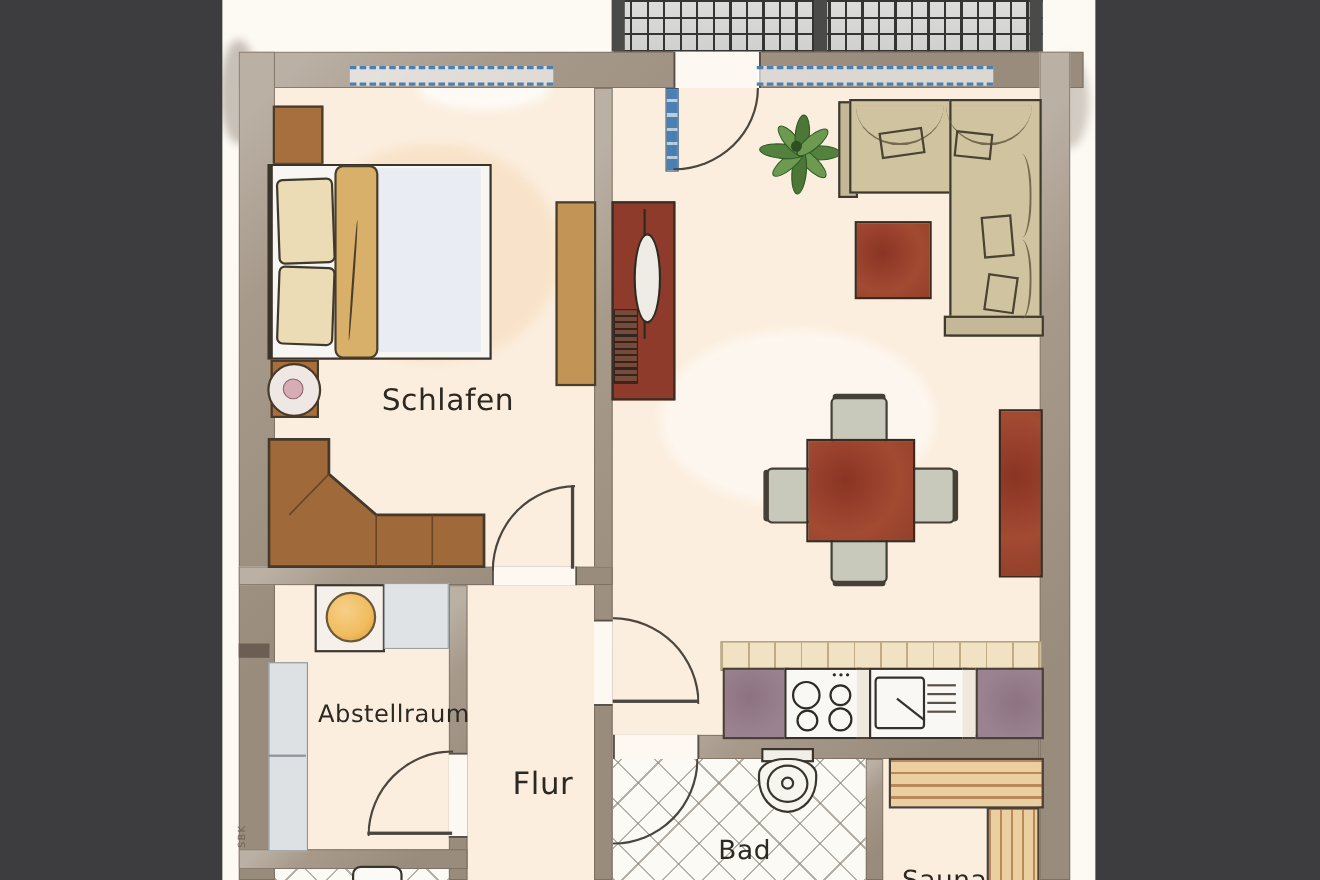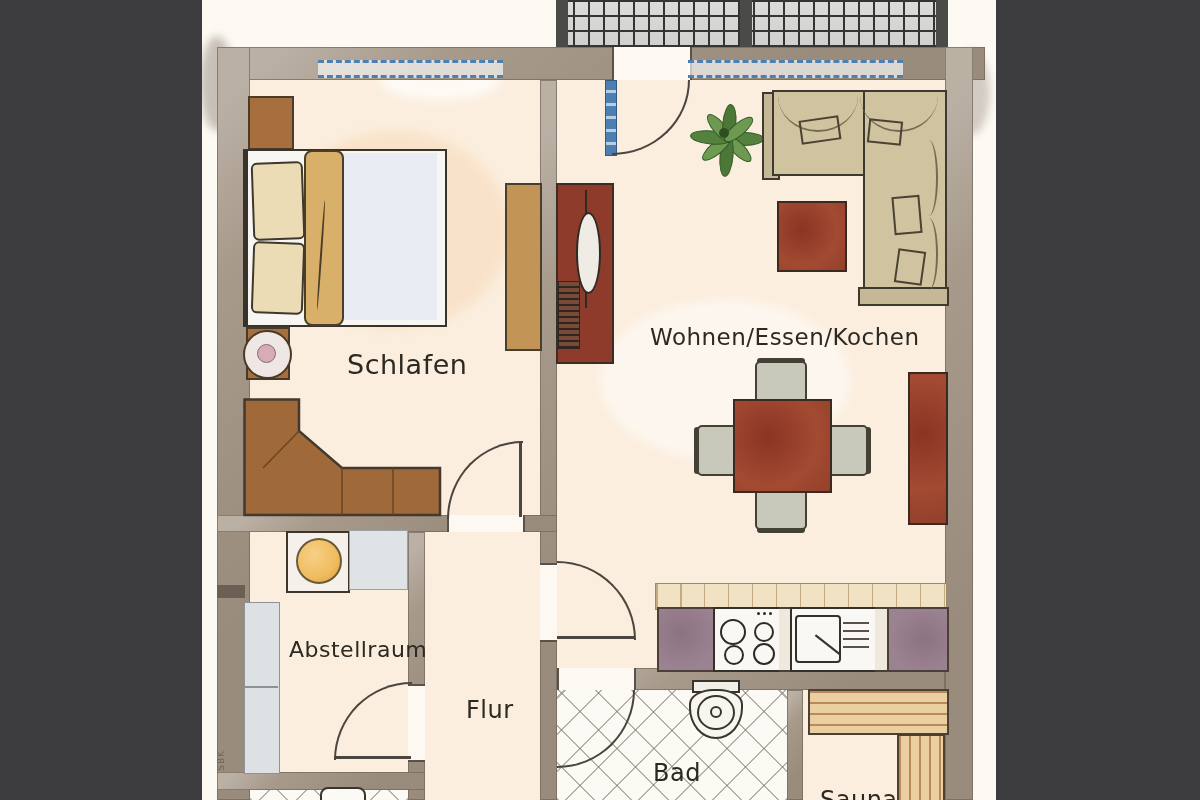--- a/index.html
+++ b/index.html
@@ -183,23 +183,22 @@
 <div class="abs furn" style="left:689px;top:689px;width:50px;height:46px;background:#f7f5ef;border:2.5px solid #3a352c;border-radius:45% 45% 50% 50%/30% 30% 62% 62%;"></div>
 <div class="abs furn" style="left:697px;top:695px;width:34px;height:31px;border:2px solid #3a352c;border-radius:50%;"></div>
 <div class="abs furn" style="left:710px;top:706px;width:8px;height:8px;border:2px solid #3a352c;border-radius:50%;"></div>
 
 <div class="abs furn" style="left:808px;top:689px;width:137px;height:42px;border:2px solid #4a4036;background:repeating-linear-gradient(180deg,#b9895a 0 2px,#eccfa0 2px 11px);"></div>
 <div class="abs furn" style="left:897px;top:734px;width:44px;height:66px;border:2px solid #4a4036;background:repeating-linear-gradient(90deg,#b9895a 0 2px,#eccfa0 2px 10px);"></div>
 
 <div class="abs furn" style="left:320px;top:787px;width:42px;height:13px;background:#fbfaf7;border:2px solid #3a352c;border-radius:8px 8px 0 0;z-index:6;"></div>
 
 <div class="label abs" style="left:347px;top:349px;font-size:27px;">Schlafen</div>
-<div class="label abs" style="left:650px;top:324px;font-size:23px;">Wohnen/Essen/Kochen</div>
 <div class="label abs" style="left:289px;top:637px;font-size:22px;">Abstellraum</div>
-<div class="label abs" style="left:466px;top:696px;font-size:24px;">Flur</div>
+<div class="label abs" style="left:466px;top:696px;font-size:28px;">Flur</div>
 <div class="label abs" style="left:653px;top:759px;font-size:24px;">Bad</div>
 <div class="label abs" style="left:820px;top:786px;font-size:24px;">Sauna</div>
 <div class="label abs" style="left:216px;top:750px;font-size:9px;color:#6f6458;writing-mode:vertical-rl;transform:rotate(180deg);letter-spacing:1px;">SBK</div>
 
 <div class="abs sidebar" style="left:0;width:202px;"></div>
 <div class="abs sidebar" style="left:996px;width:204px;"></div>
 
 </div>
 
 </body></html>

